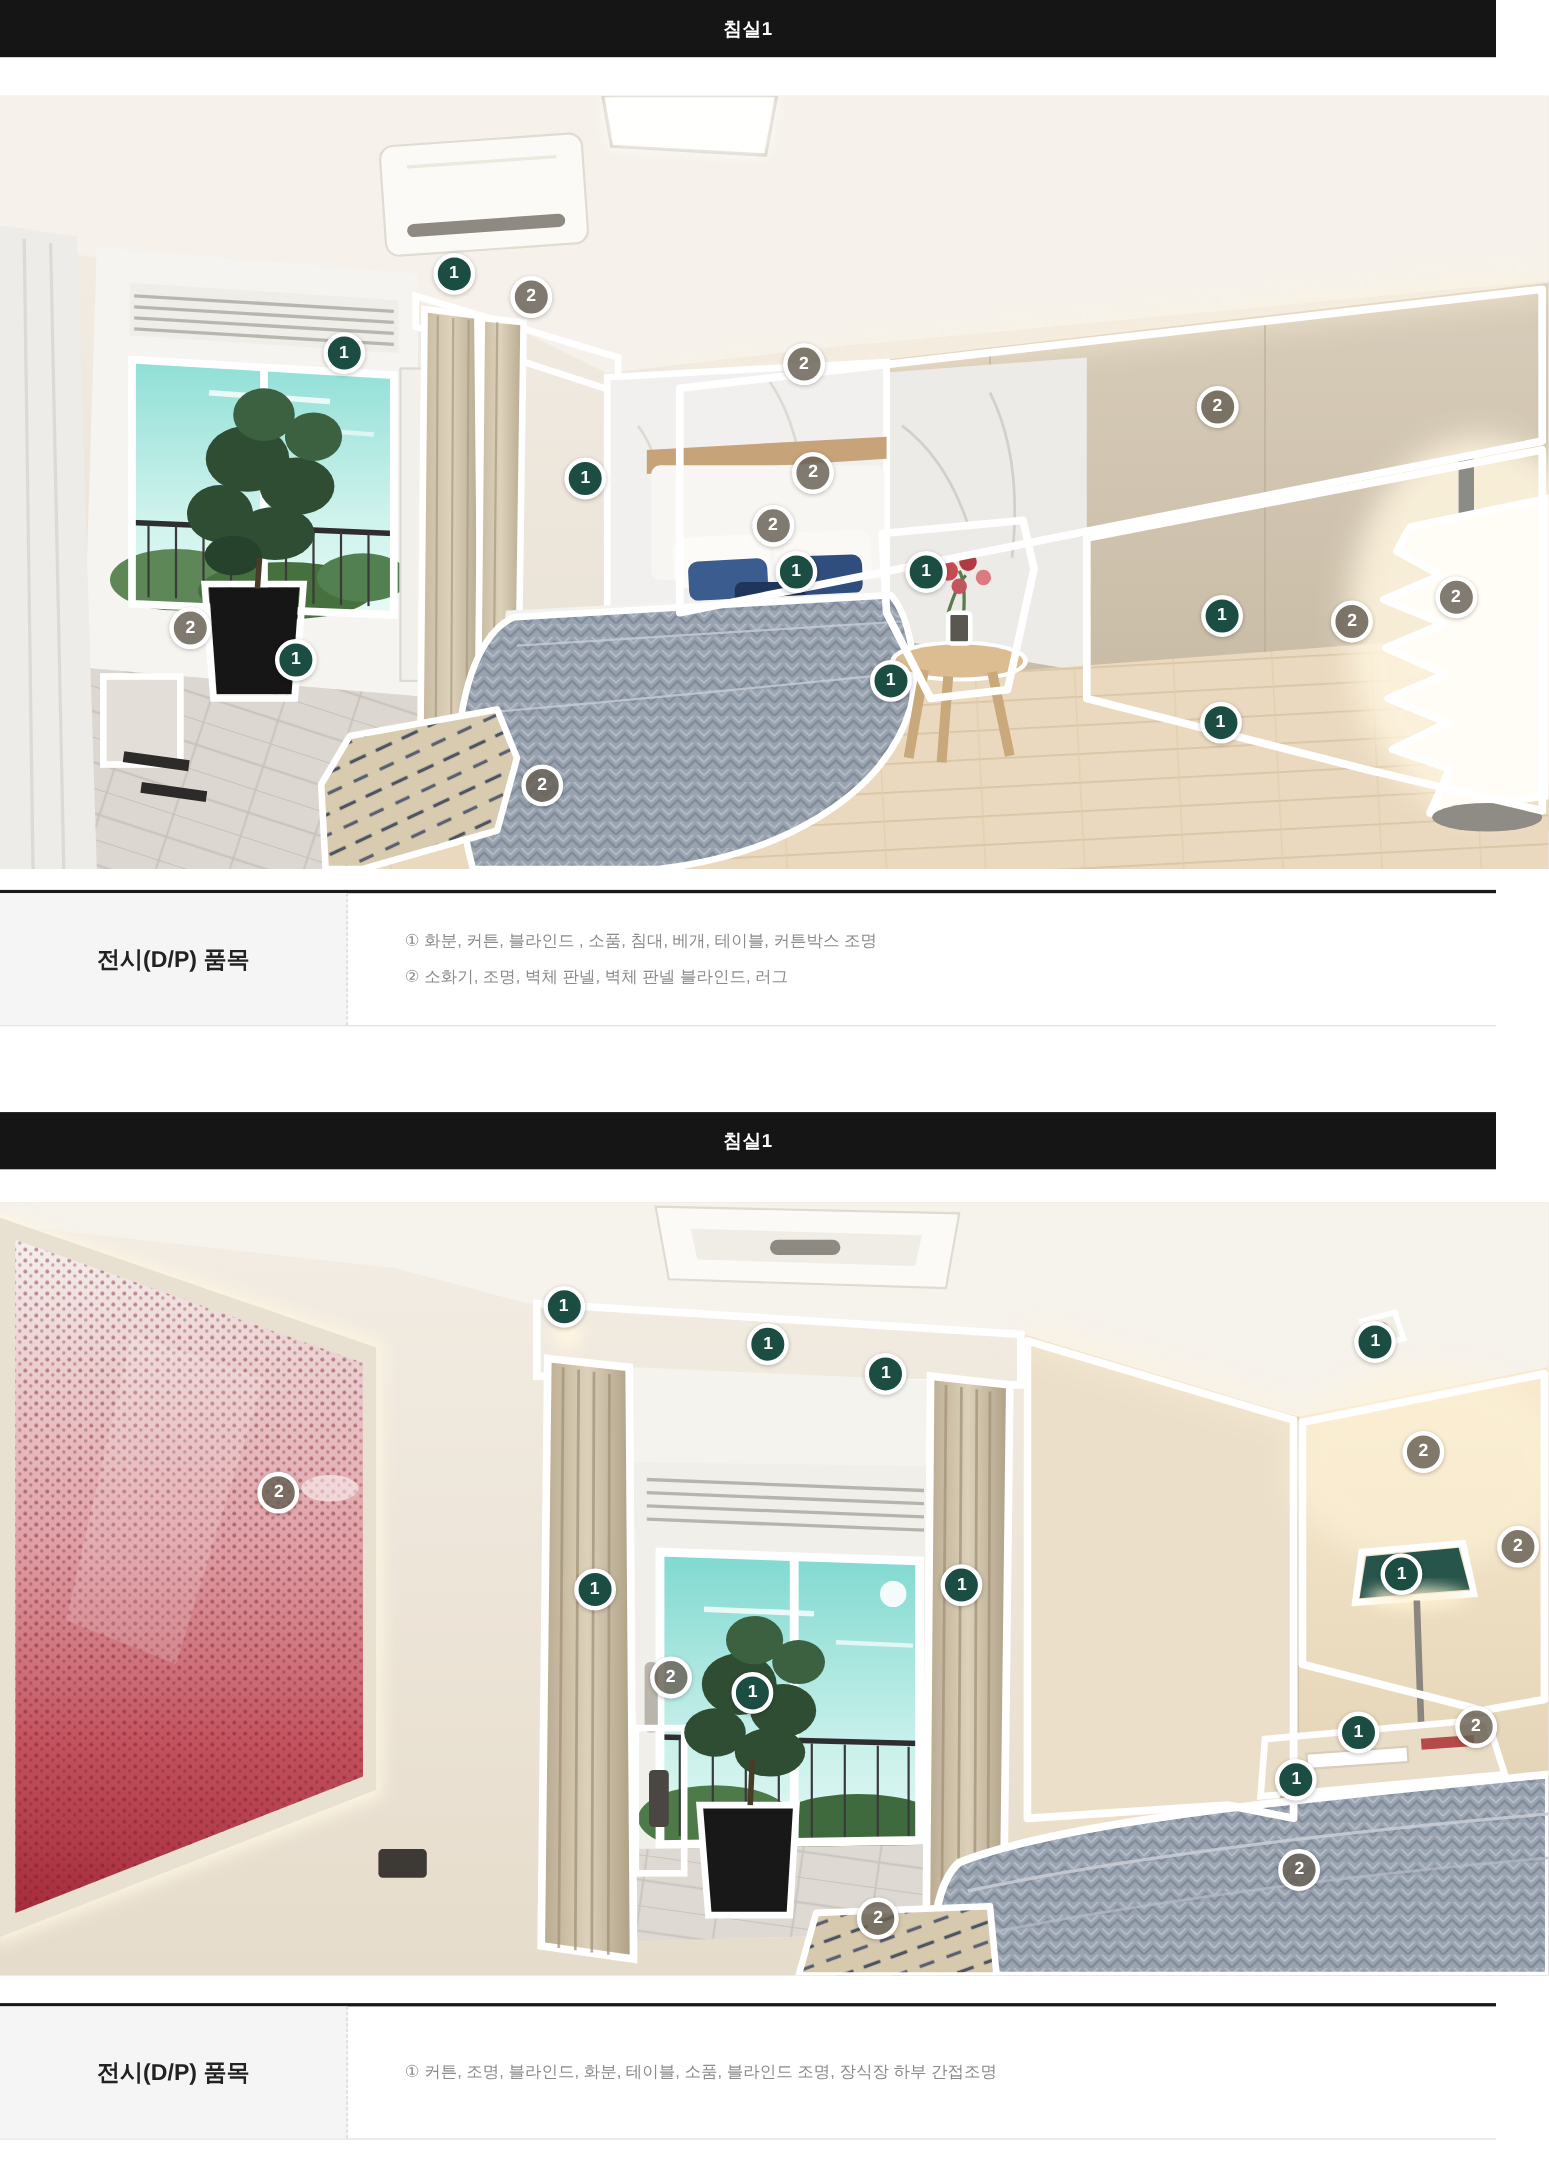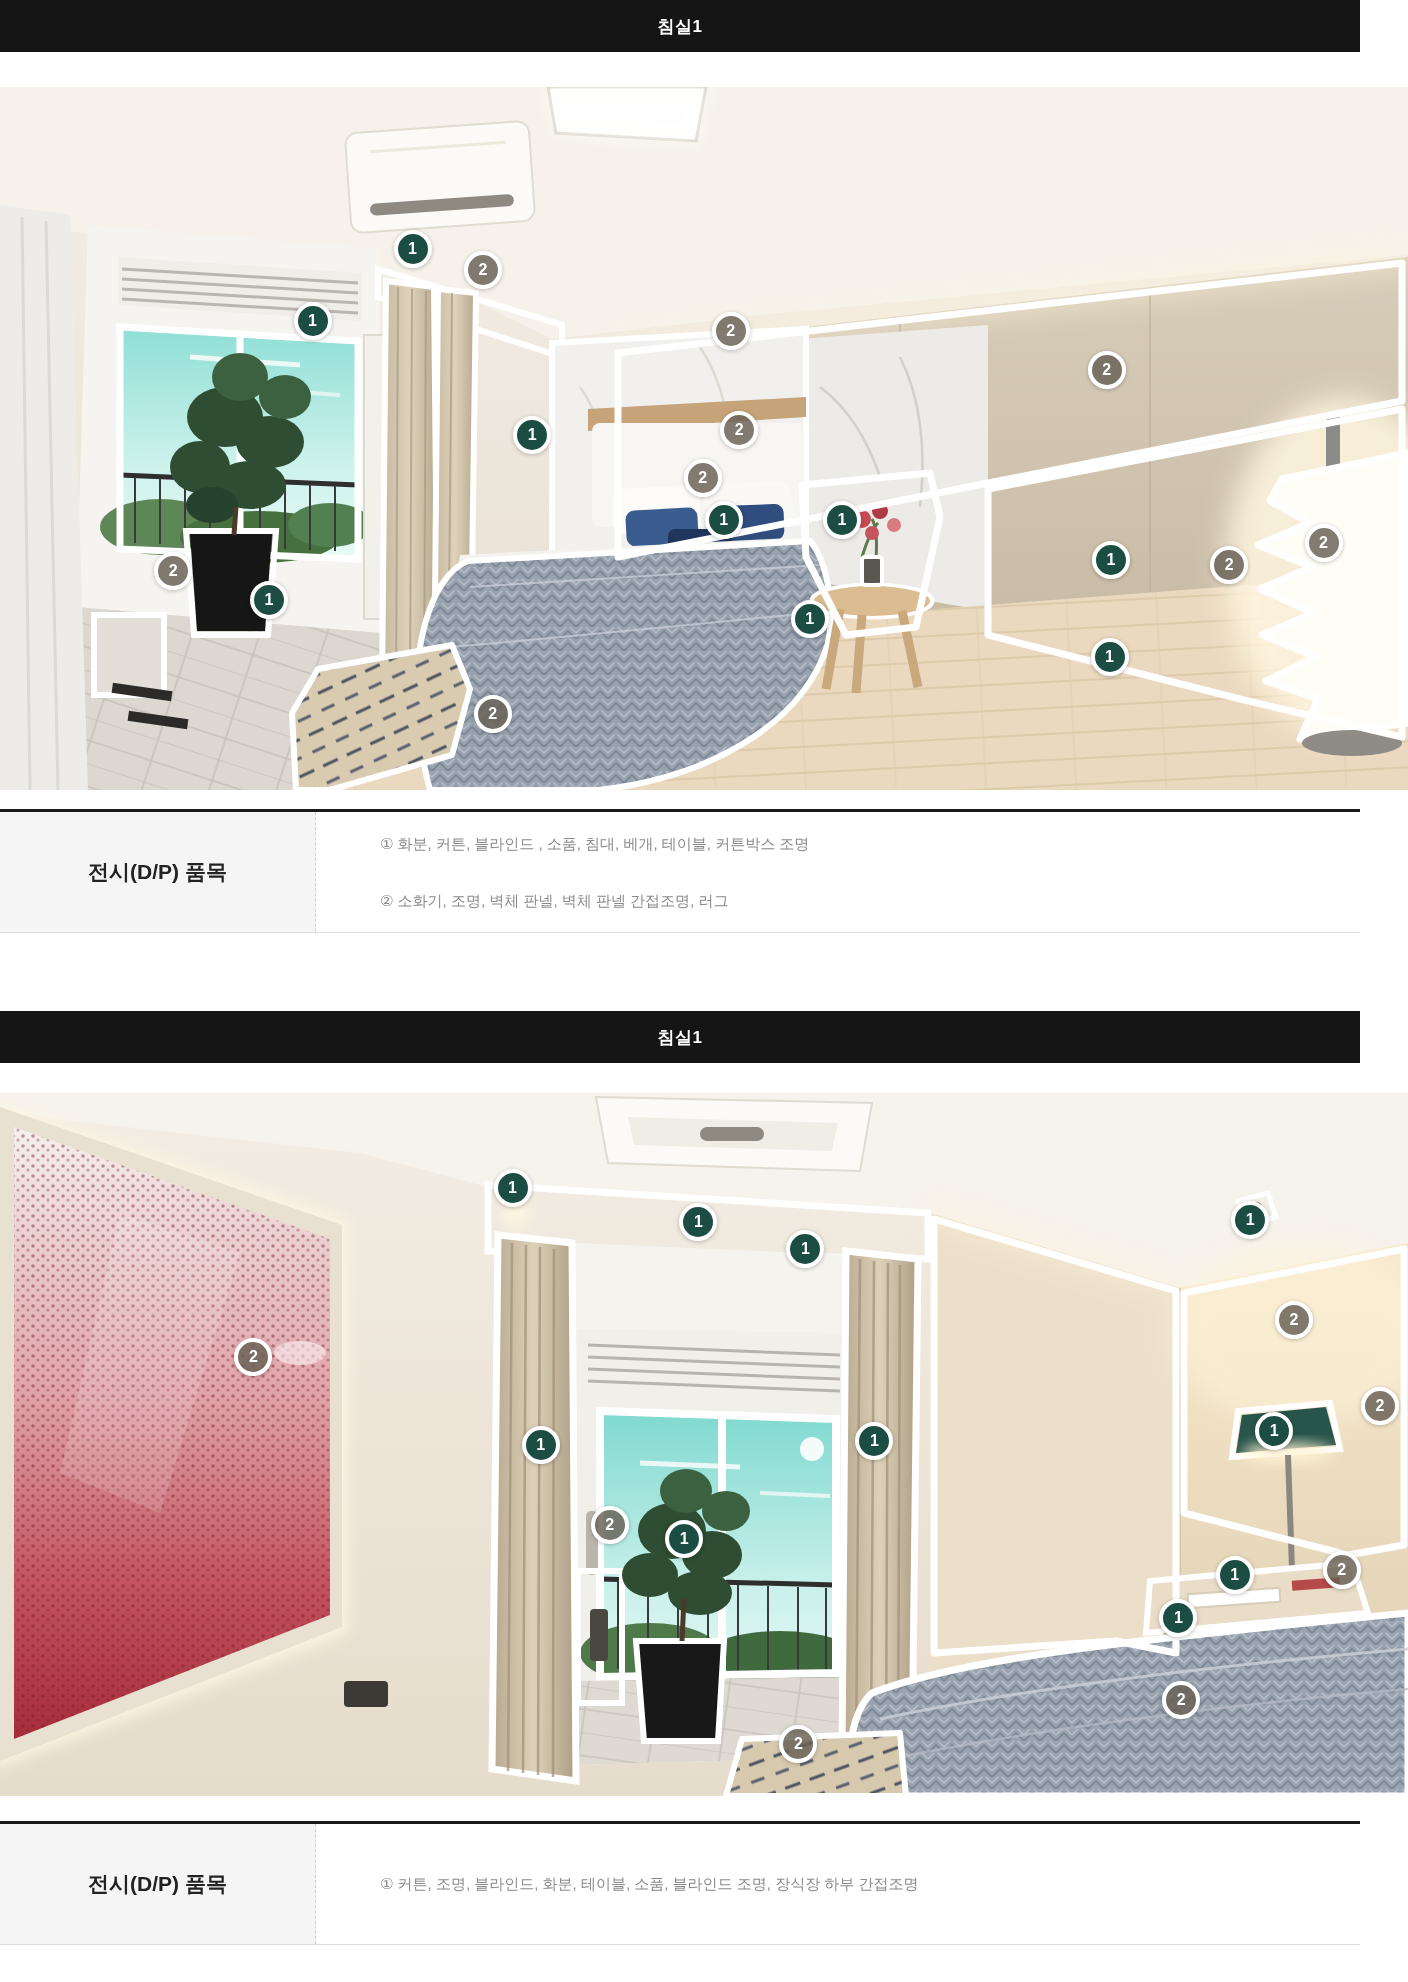--- a/index.html
+++ b/index.html
@@ -39,21 +39,21 @@
   .dp-table-2{margin-top:25px;}
   .dp-label-cell{
     width:316px;background:#f5f5f5;display:flex;align-items:center;justify-content:center;
     border-right:1px dashed #cccccc;box-sizing:border-box;
   }
   .dp-label{font-size:21px;font-weight:bold;color:#222222;}
   .dp-content-cell{
     flex:1;display:flex;flex-direction:column;justify-content:center;
     padding-left:52px;gap:3px;
   }
-  .dp-row{margin:12px;font-size:15px;color:#8a8a8a;line-height:30px;}
+  .dp-row{margin:0;font-size:15px;color:#8a8a8a;line-height:30px;}
   .gap-between{height:78px;}
 </style>
 </head>
 <body>
 
 <div class="section">
   <div class="header-bar">
     <span class="title">침실1</span>
   </div>
 
@@ -279,21 +279,21 @@
       <div class="marker m2" style="left: 94%; top: 64.9%;">2</div>
       <div class="marker m2" style="left: 35%; top: 89.2%;">2</div>
     </div>
 
   <div class="dp-table dp-table-1">
     <div class="dp-label-cell">
       <span class="dp-label">전시(D/P) 품목</span>
     </div>
     <div class="dp-content-cell">
       <p class="dp-row">① 화분, 커튼, 블라인드 , 소품, 침대, 베개, 테이블, 커튼박스 조명</p>
-      <p class="dp-row">② 소화기, 조명, 벽체 판넬, 벽체 판넬 간접조명, 러그</p>
+      <p class="dp-row">② 소화기, 조명, 벽체 판넬, 벽체 판넬 블라인드, 러그</p>
     </div>
   </div>
 </div>
 
 <div class="gap-between"></div>
 
 <div class="section">
   <div class="header-bar">
     <span class="title">침실1</span>
   </div>

